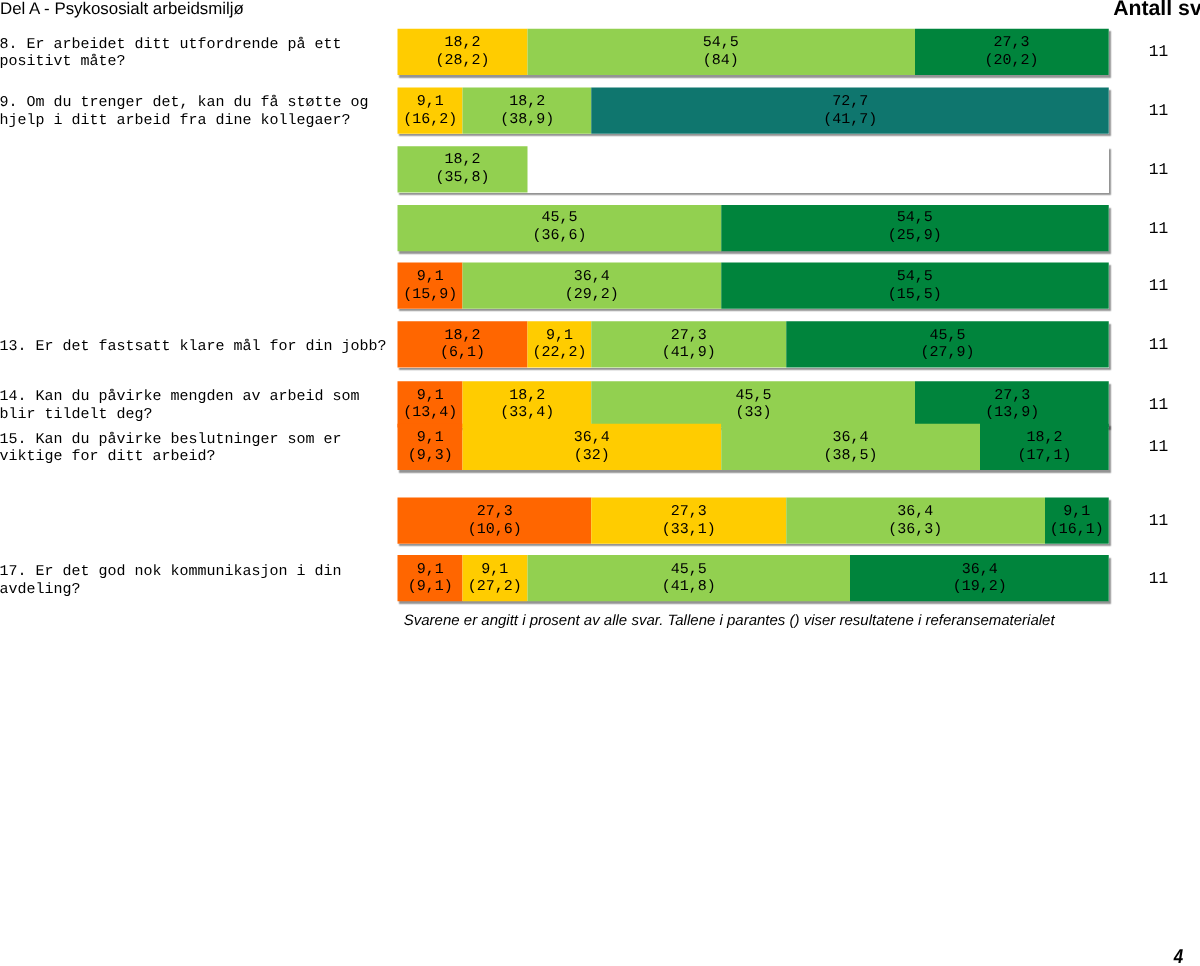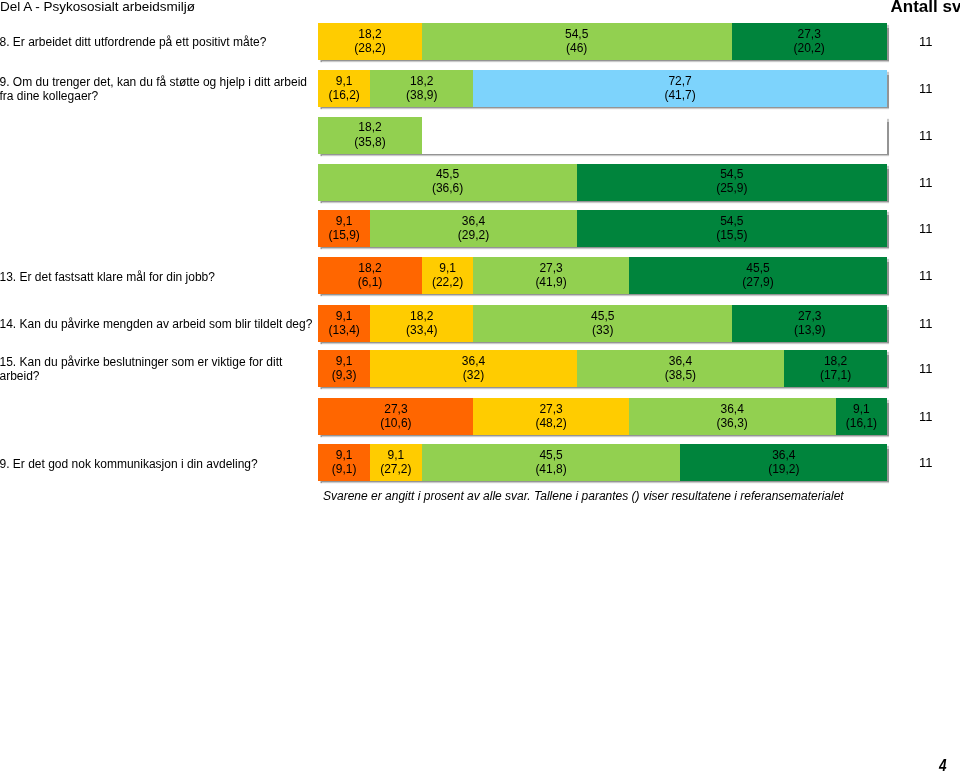--- a/index.html
+++ b/index.html
@@ -16,21 +16,21 @@
     position:absolute; left:0px; top:-0.5px;
     font-size:13.5px; line-height:14px; font-weight:normal; white-space:nowrap;
   }
   .hdr-count {
     position:absolute; left:890.5px; top:-0.5px;
     font-size:17px; line-height:14px; font-weight:bold; white-space:nowrap;
   }
 
   .rows { position:absolute; left:0; top:0; right:0; }
 
-  .row { position:absolute; left:0; width:960px; }
+  .row { position:absolute; left:0; width:960px;font-family:Liberation Mono, monospace; }
 
   .q-label {
     position:absolute; left:-0.5px; width:318px; top:0.8px; height:100%;
     display:flex; flex-direction:column; justify-content:center;
     font-size:12px; line-height:14px; color:#000;
   }
 
   .bar {
     position:absolute; left:318.3px; width:568.5px;
     display:flex; box-shadow:1.5px 2px 1px rgba(0,0,0,0.42);
@@ -72,21 +72,21 @@
       <div class="bar" style="height:37px">
         <div class="seg" style="flex: 0 0 18.2%; background: rgb(255, 204, 0);">
           <div class="seg-txt">
             <span>18,2</span>
             <span>(28,2)</span>
           </div>
         </div>
         <div class="seg" style="flex: 0 0 54.5%; background: rgb(146, 208, 80);">
           <div class="seg-txt">
             <span>54,5</span>
-            <span>(46)</span>
+            <span>(84)</span>
           </div>
         </div>
         <div class="seg" style="flex: 0 0 27.3%; background: rgb(0, 132, 60);">
           <div class="seg-txt">
             <span>27,3</span>
             <span>(20,2)</span>
           </div>
         </div>
       </div>
       <div class="n-answers">11</div>
@@ -99,21 +99,21 @@
             <span>9,1</span>
             <span>(16,2)</span>
           </div>
         </div>
         <div class="seg" style="flex: 0 0 18.2%; background: rgb(146, 208, 80);">
           <div class="seg-txt">
             <span>18,2</span>
             <span>(38,9)</span>
           </div>
         </div>
-        <div class="seg" style="flex: 0 0 72.7%; background: #7dd3fc;">
+        <div class="seg" style="flex: 0 0 72.7%; background: #0f766e;">
           <div class="seg-txt">
             <span>72,7</span>
             <span>(41,7)</span>
           </div>
         </div>
       </div>
       <div class="n-answers">11</div>
     </div>
     <div class="row" style="top:116.7px;height:37px">
       <div class="bar" style="height:37px">
@@ -219,21 +219,21 @@
         </div>
         <div class="seg" style="flex: 0 0 27.3%; background: rgb(0, 132, 60);">
           <div class="seg-txt">
             <span>27,3</span>
             <span>(13,9)</span>
           </div>
         </div>
       </div>
       <div class="n-answers">11</div>
     </div>
-    <div class="row" style="top:350px;height:37px">
+    <div class="row" style="top:339px;height:37px">
       <div class="q-label">15. Kan du påvirke beslutninger som er viktige for ditt arbeid?</div>
       <div class="bar" style="height:37px">
         <div class="seg" style="flex: 0 0 9.1%; background: rgb(255, 102, 0);">
           <div class="seg-txt">
             <span>9,1</span>
             <span>(9,3)</span>
           </div>
         </div>
         <div class="seg" style="flex: 0 0 36.4%; background: rgb(255, 204, 0);">
           <div class="seg-txt">
@@ -260,40 +260,40 @@
       <div class="bar" style="height:37px">
         <div class="seg" style="flex: 0 0 27.3%; background: rgb(255, 102, 0);">
           <div class="seg-txt">
             <span>27,3</span>
             <span>(10,6)</span>
           </div>
         </div>
         <div class="seg" style="flex: 0 0 27.3%; background: rgb(255, 204, 0);">
           <div class="seg-txt">
             <span>27,3</span>
-            <span>(48,2)</span>
+            <span>(33,1)</span>
           </div>
         </div>
         <div class="seg" style="flex: 0 0 36.4%; background: rgb(146, 208, 80);">
           <div class="seg-txt">
             <span>36,4</span>
             <span>(36,3)</span>
           </div>
         </div>
         <div class="seg" style="flex: 0 0 9.1%; background: rgb(0, 132, 60);">
           <div class="seg-txt">
             <span>9,1</span>
             <span>(16,1)</span>
           </div>
         </div>
       </div>
       <div class="n-answers">11</div>
     </div>
     <div class="row" style="top:444.3px;height:37px">
-      <div class="q-label">9. Er det god nok kommunikasjon i din avdeling?</div>
+      <div class="q-label">17. Er det god nok kommunikasjon i din avdeling?</div>
       <div class="bar" style="height:37px">
         <div class="seg" style="flex: 0 0 9.1%; background: rgb(255, 102, 0);">
           <div class="seg-txt">
             <span>9,1</span>
             <span>(9,1)</span>
           </div>
         </div>
         <div class="seg" style="flex: 0 0 9.1%; background: rgb(255, 204, 0);">
           <div class="seg-txt">
             <span>9,1</span>

